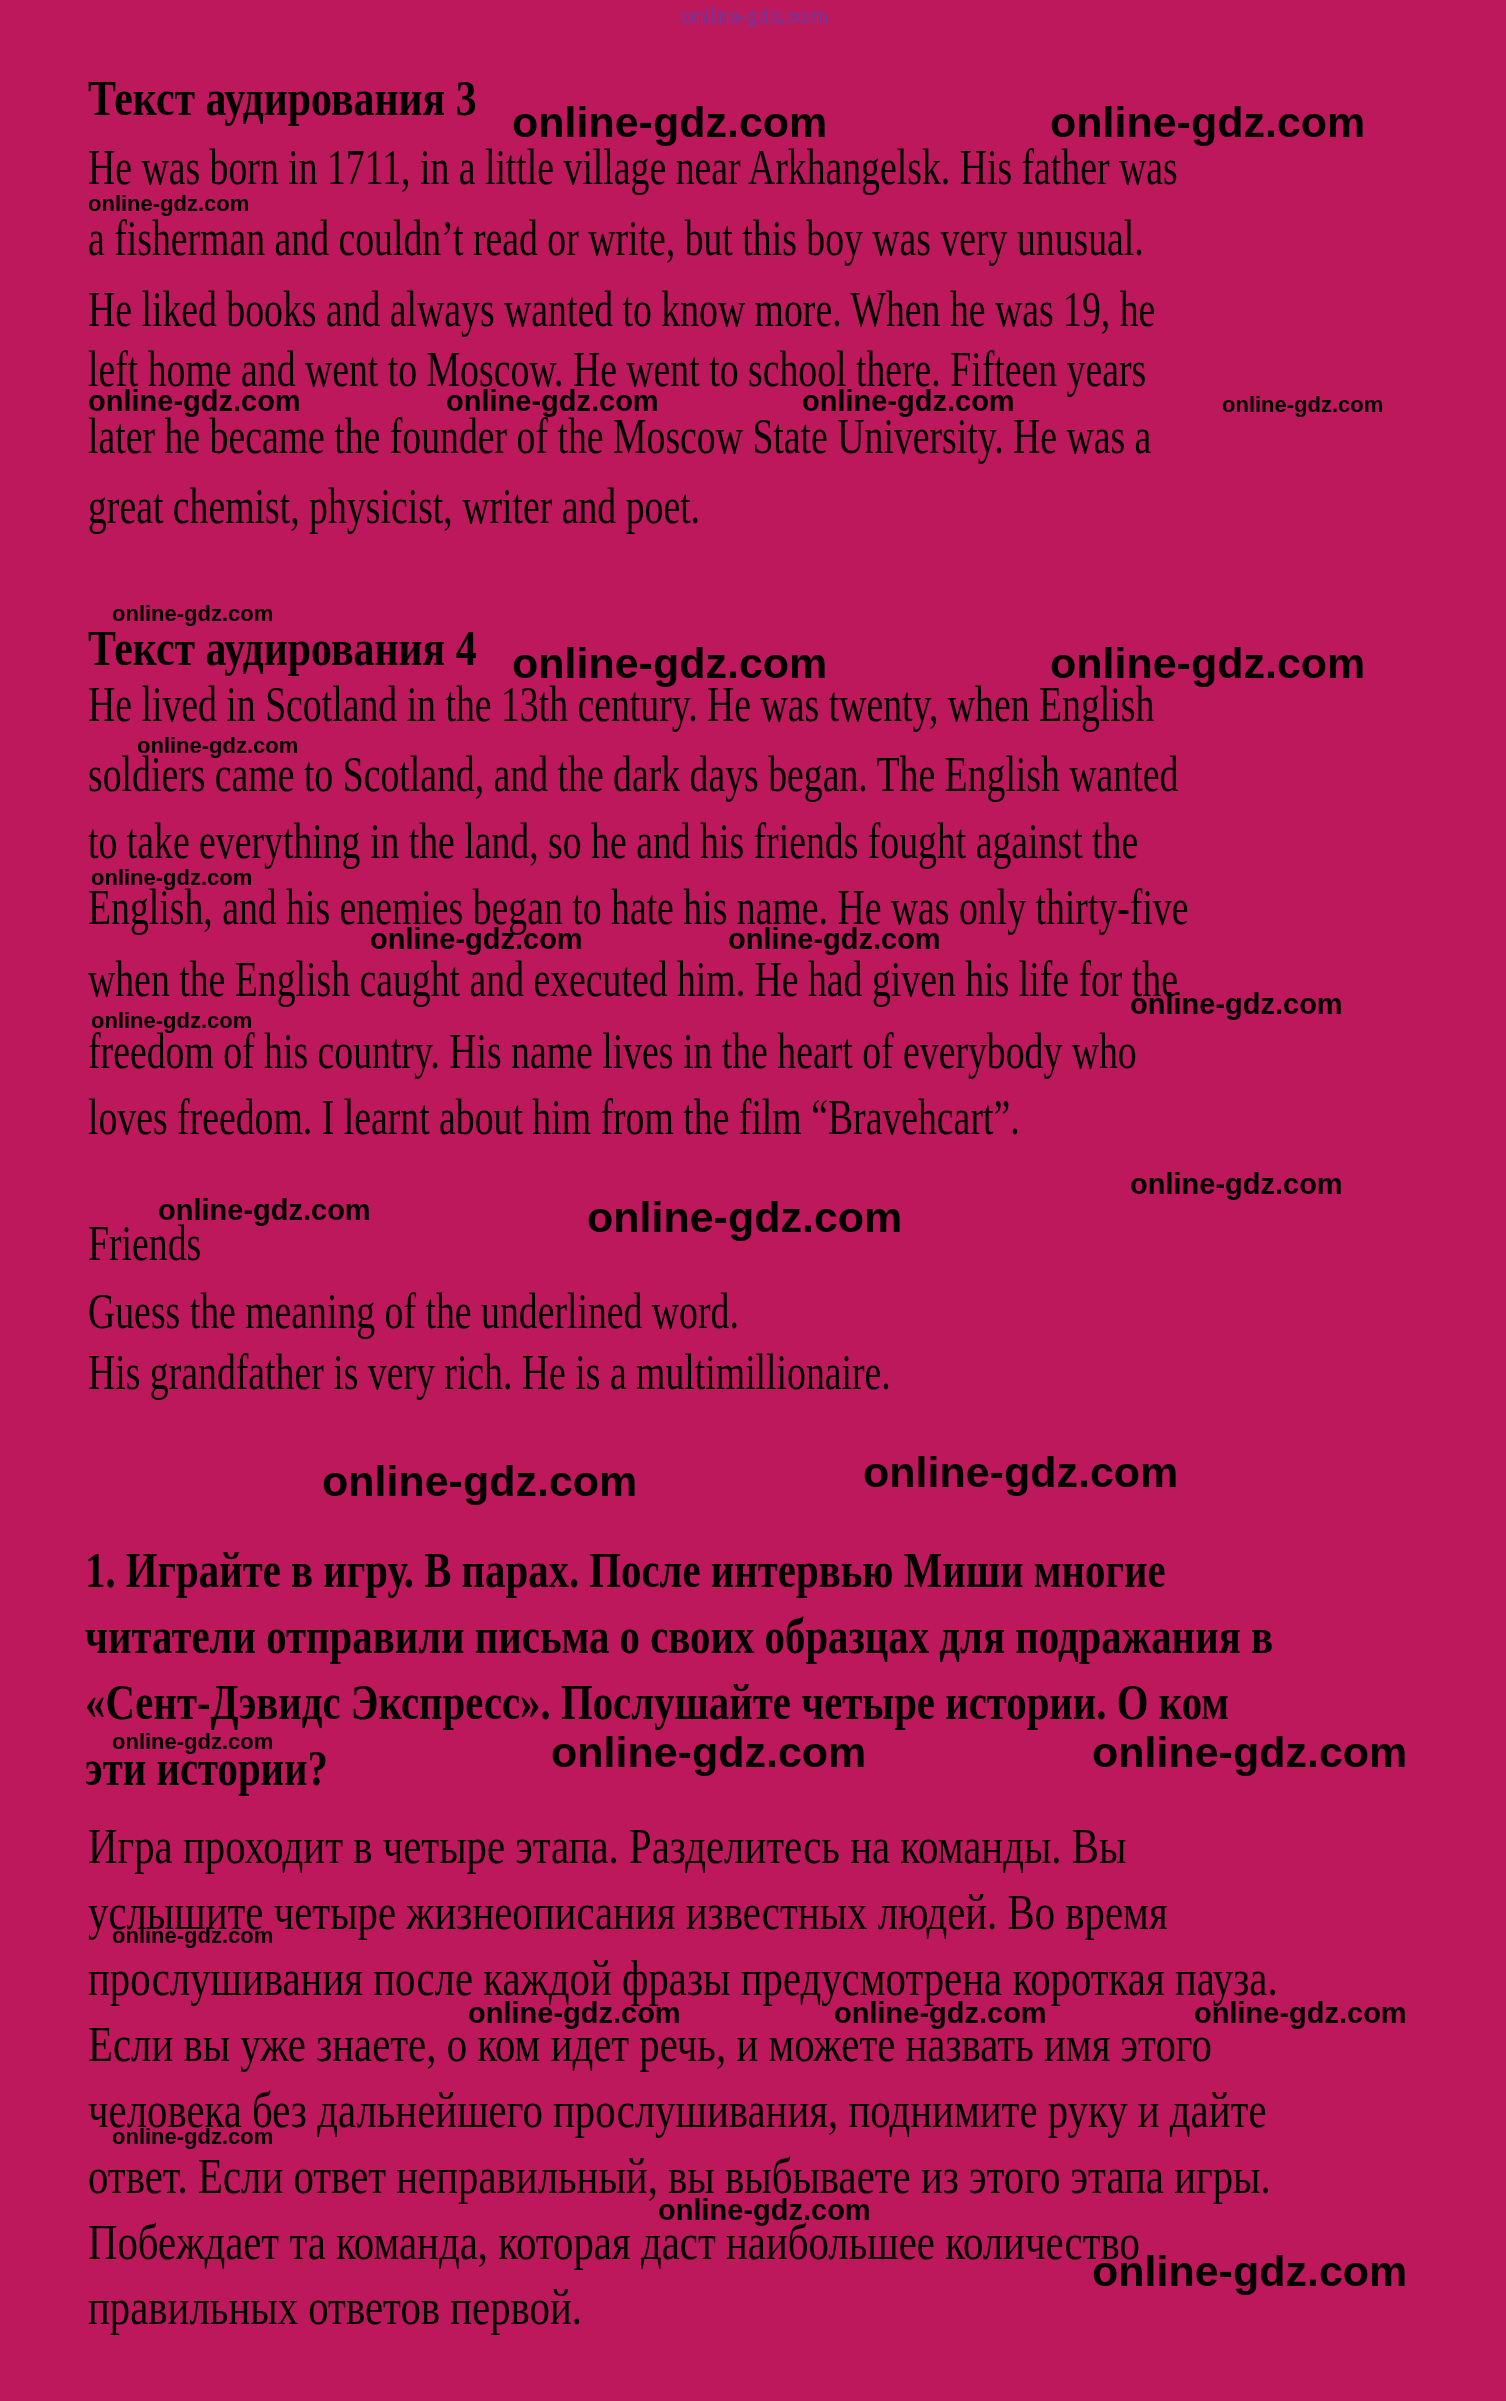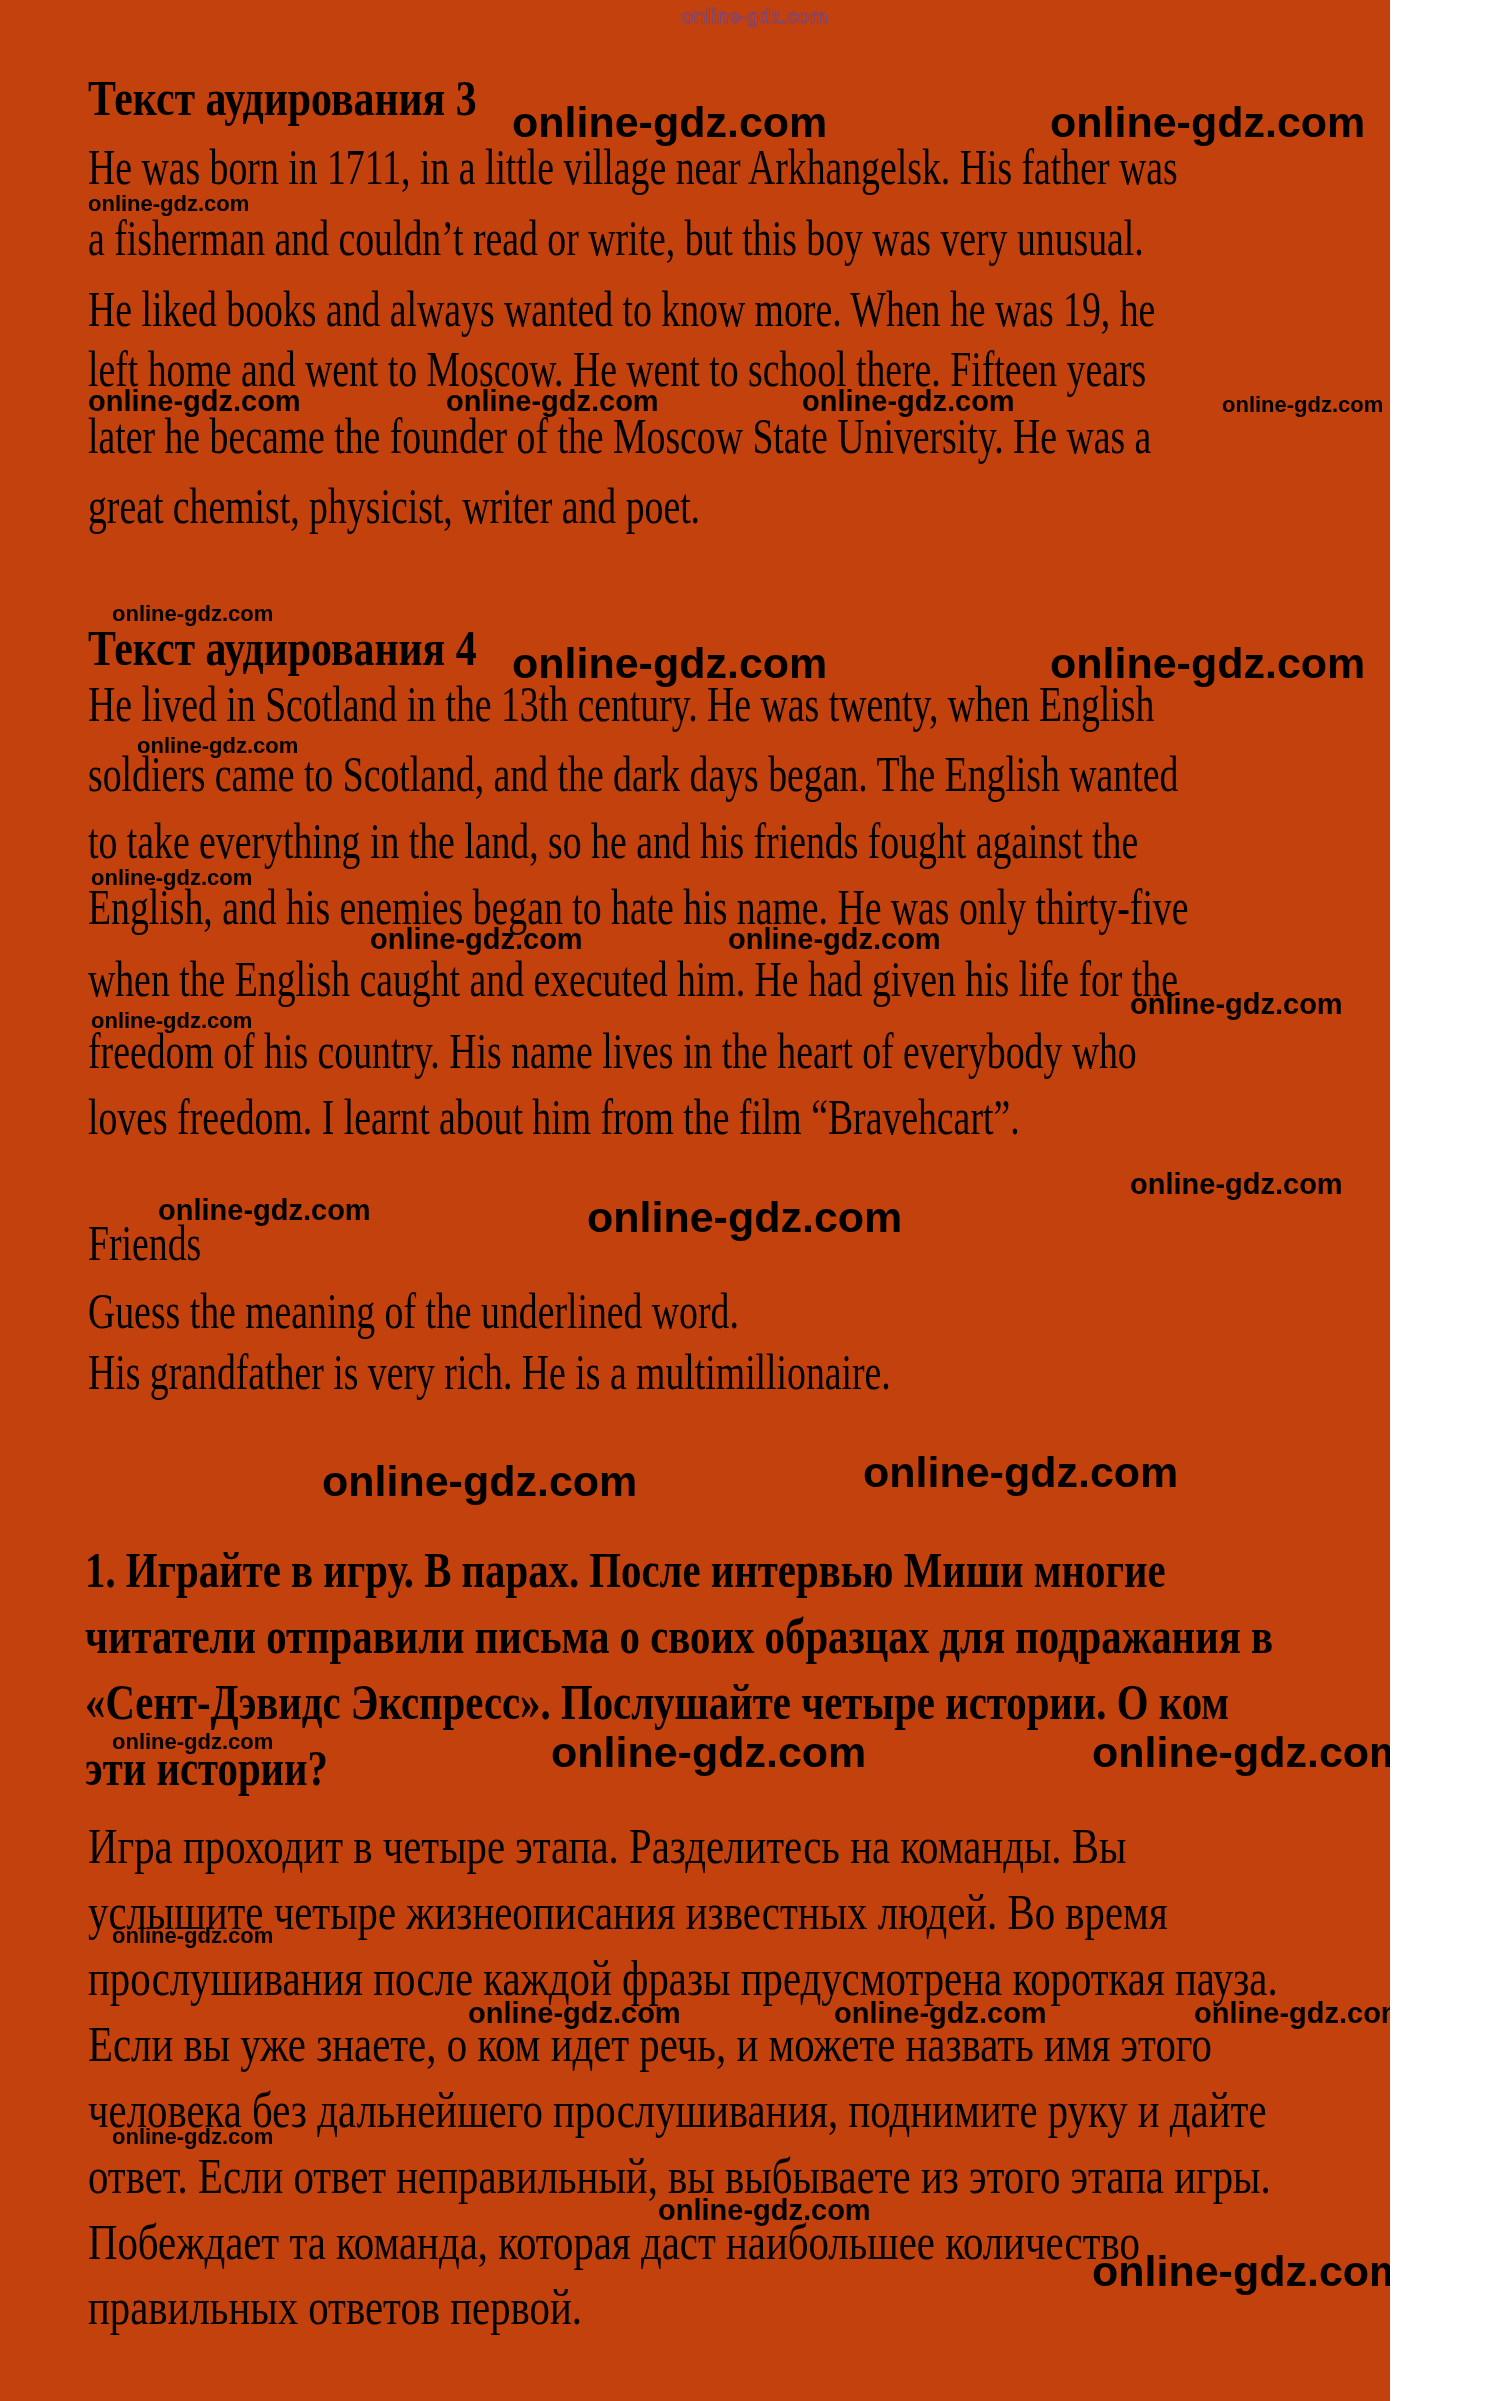--- a/index.html
+++ b/index.html
@@ -1,20 +1,20 @@
 <!DOCTYPE html>
 <html style="font-size:12.3px"><head>
 <meta charset="utf-8">
 <style>
   html,body{margin:0;padding:0;background:#ffffff;}
   .page{
     position:relative;
-    width:1390px;
+    width:1506px;
     height:2401px;
-    background:#c2410c;
+    background:#be185d;
     overflow:hidden;
     color:#000;
     font-family:"Liberation Serif", serif;
   }
   
   .tl{
     position:absolute;
     white-space:nowrap;
     font-size:51px;
     line-height:1.05;

